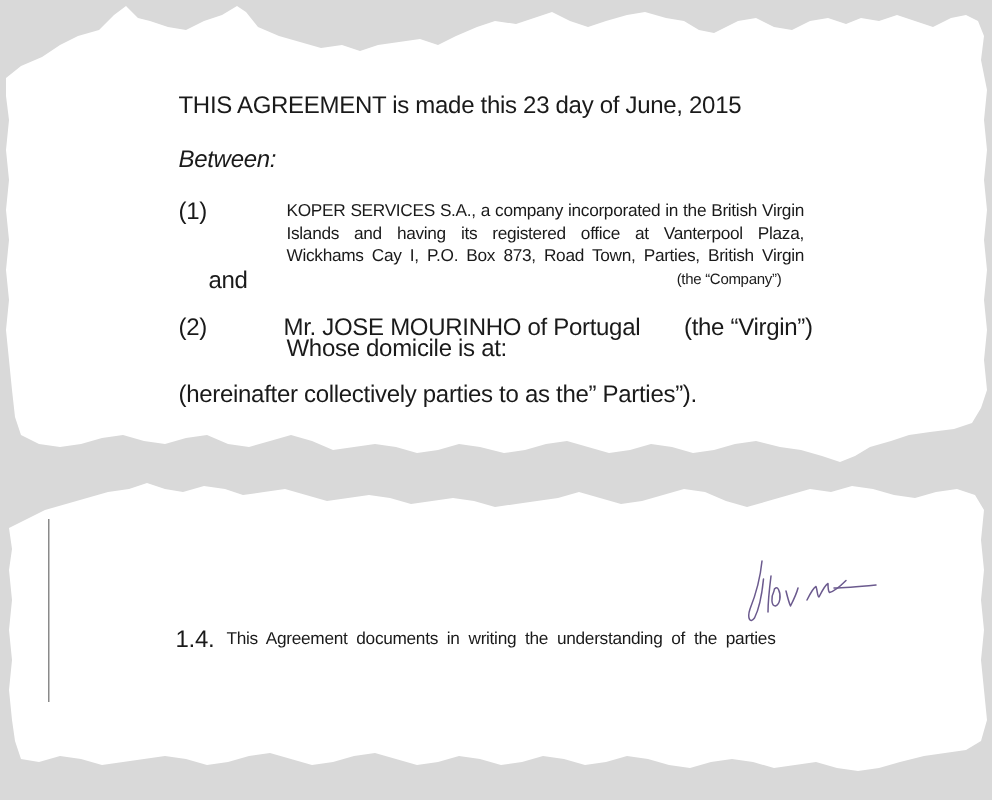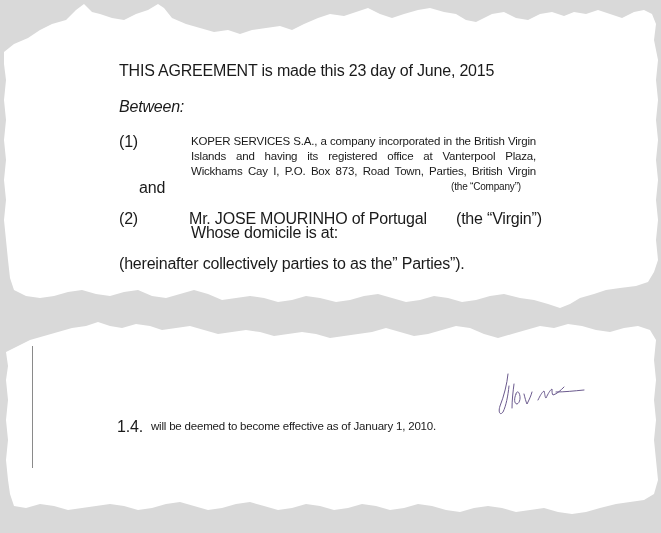--- a/index.html
+++ b/index.html
@@ -103,21 +103,21 @@
 
 <div class="doc-text" style="left:456px; top:211px;">(the “Virgin”)</div>
 
 <div class="doc-text" style="left:119px; top:256px;">(hereinafter collectively parties to as the” Parties”).</div>
 
 <div class="margin-rule"></div>
 
 <div class="doc-text" style="left:117px; top:419px;">1.4.</div>
 
 <div class="justify-block" style="left:151px; top:419px; width:366px;">
-  <span class="line last">will be deemed to become effective as of January 1, 2010.</span>
+  <span class="line">This Agreement documents in writing the understanding of the parties</span>
 </div>
 
 <svg class="signature" viewBox="0 0 100 50" xmlns="http://www.w3.org/2000/svg">
   <g fill="none" stroke="#6b5a8e" stroke-width="1" stroke-linecap="round" stroke-linejoin="round">
     <path d="M14,4 C13,14 10,26 6,36 C4,42 6,46 9,42 C12,36 14,26 15,16"></path>
     <path d="M20,14 C19,22 18,30 18,38"></path>
     <path d="M22,24 C20,28 20,34 23,34 C26,33 27,27 25,23 C24,21 22,22 22,24"></path>
     <path d="M30,24 C31,28 32,32 33,34 C35,30 37,26 38,22"></path>
     <path d="M44,30 C46,26 48,22 50,21 C51,24 51,28 52,28 C54,24 56,20 58,19 C58,22 58,24 59,25 C63,24 67,20 70,17"></path>
     <path d="M62,22 C70,22 80,21 90,20"></path>

